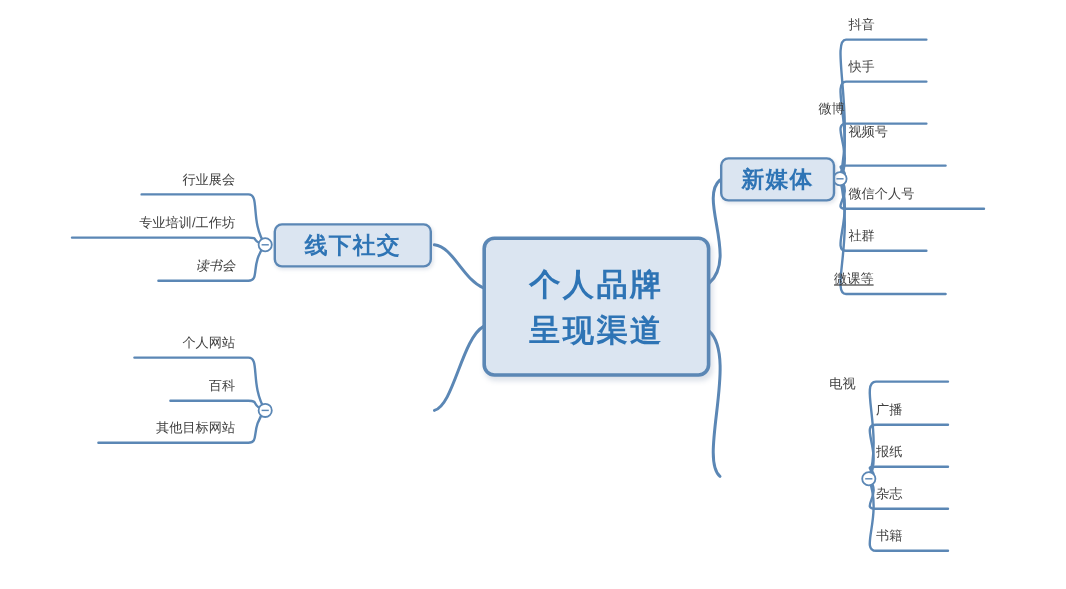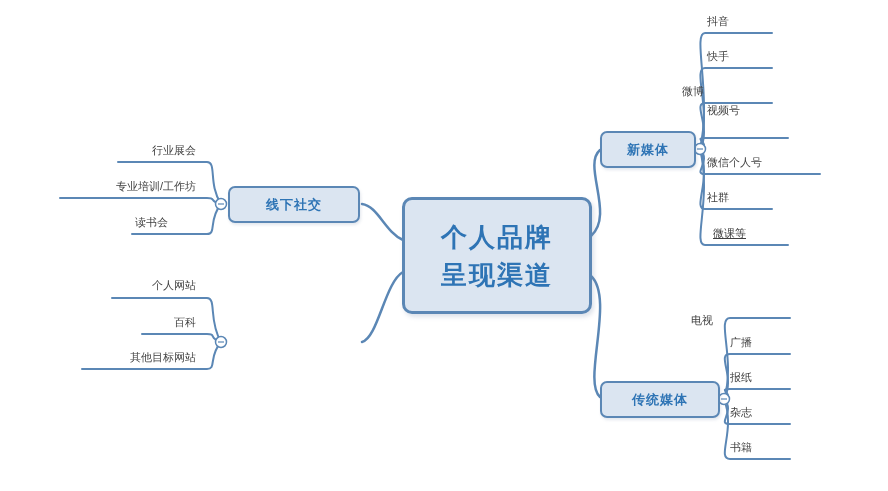--- a/index.html
+++ b/index.html
@@ -32,21 +32,21 @@
   .node.central{
     border-width:3px;
     border-radius:10px;
     font-size:26px;
     letter-spacing:2px;
     flex-direction:column;
     line-height:38px;
     box-shadow:2px 3px 4px rgba(120,140,170,0.25);
   }
   .node.branch{
-    font-size:13px;
+    font-size:19px;
     letter-spacing:1px;
     box-shadow:1px 2px 3px rgba(120,140,170,0.2);
   }
   .leaf{
     position:absolute;
     font-size:11px;
     line-height:20px;
     color:var(--leaf-text);
     white-space:nowrap;
     cursor:default;
@@ -112,37 +112,36 @@
     </g>
   </svg>
 
   <div class="node central" style="left:402px;top:197px;width:190px;height:117px;">
     <div>个人品牌</div>
     <div>呈现渠道</div>
   </div>
 
   <div class="node branch" style="left:228px;top:186px;width:132px;height:37px;">线下社交</div>
   <div class="node branch" style="left:600px;top:131px;width:96px;height:37px;">新媒体</div>
-  <div class="node branch" style="left:600px;top:381px;width:120px;height:37px;">传统媒体</div>
 
   <div class="leaf left" style="right:692px;top:140px;">行业展会</div>
   <div class="leaf left" style="right:692px;top:176px;">专业培训/工作坊</div>
-  <div class="leaf left" style="right:720px;top:212px;">读书会</div>
+  <div class="leaf left" style="right:692px;top:212px;font-style:italic;">读书会</div>
 
-  <div class="leaf left" style="right:692px;top:276px;font-family:Liberation Mono, monospace;">个人网站</div>
+  <div class="leaf left" style="right:692px;top:276px;">个人网站</div>
   <div class="leaf left" style="right:692px;top:312px;">百科</div>
   <div class="leaf left" style="right:692px;top:347px;">其他目标网站</div>
 
   <div class="leaf" style="left:707px;top:11px;">抖音</div>
   <div class="leaf" style="left:707px;top:46px;">快手</div>
   <div class="leaf" style="left:666px;top:81px;margin-left:16px;">微博</div>
   <div class="leaf" style="left:707px;top:100px;">视频号</div>
   <div class="leaf" style="left:707px;top:152px;">微信个人号</div>
   <div class="leaf" style="left:707px;top:187px;">社群</div>
-  <div class="leaf" style="left:713px;top:223px;text-decoration:underline;">微课等</div>
+  <div class="leaf" style="left:695px;top:223px;text-decoration:underline;">微课等</div>
 
   <div class="leaf" style="left:691px;top:296px;margin-top:14px;">电视</div>
   <div class="leaf" style="left:730px;top:332px;">广播</div>
   <div class="leaf" style="left:730px;top:367px;">报纸</div>
   <div class="leaf" style="left:730px;top:402px;">杂志</div>
   <div class="leaf" style="left:730px;top:437px;">书籍</div>
 
 </div>
 
 </body></html>

